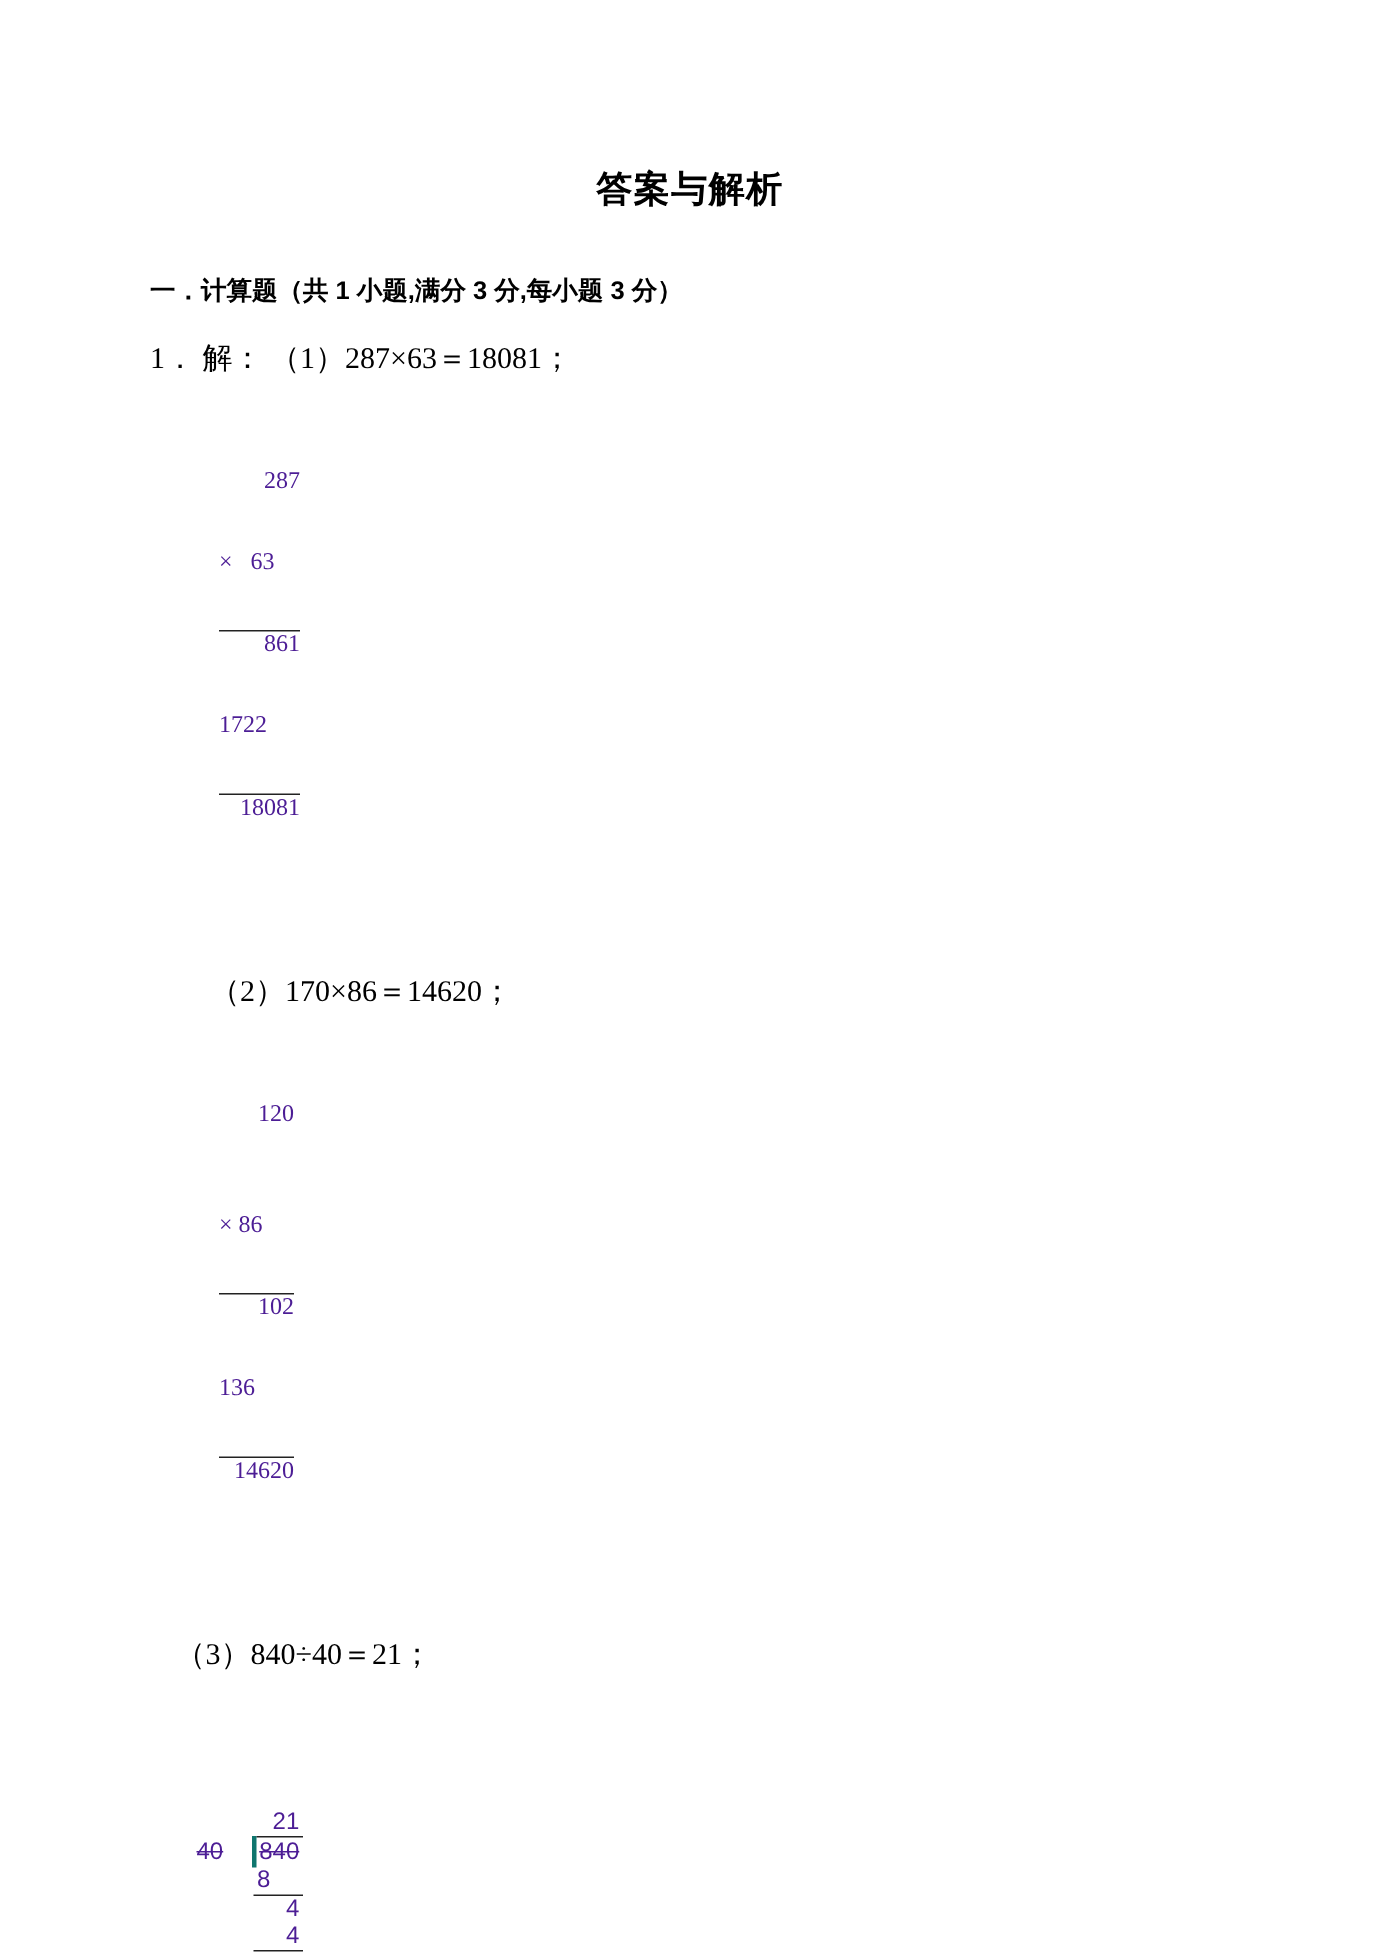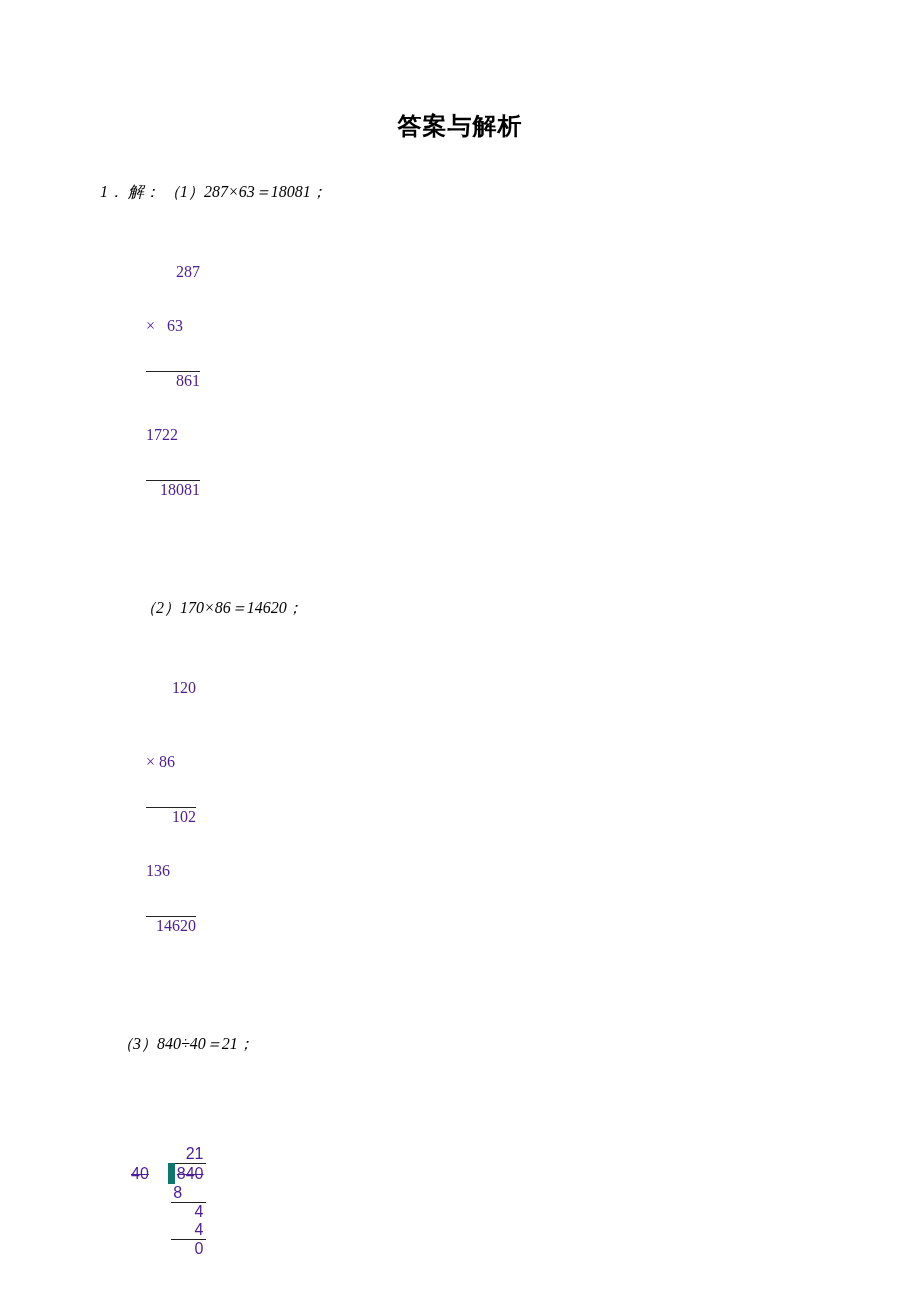--- a/index.html
+++ b/index.html
@@ -22,23 +22,22 @@
     margin-bottom: 40px;
     letter-spacing: 1px;
   }
   .section-header {
     font-family: "SimHei", "黑体", sans-serif;
     font-weight: bold;
     font-size: 17px;
     margin-bottom: 20px;
   }
   .q-line {
-    font-size: 16px;
+    font-size: 20px;
     margin-bottom: 6px;
-    font-style: italic;
   }
   .math-img {
     white-space: pre;
     font-family: "Times New Roman", serif;
     font-size: 16px;
     line-height: 18px;
     margin-left: 30px;
     margin-bottom: 45px;
     color: #4c1d95;
   }
@@ -50,20 +49,21 @@
   .vwork .row { display:block; }
   .vwork .line { border-top:1px solid #222; }
 </style>
 </head>
 <body>
 
 <div class="page">
 
   <div class="title">答案与解析</div>
 
+  <div class="section-header">一．计算题（共 1 小题,满分 3 分,每小题 3 分）</div>
 
   <div class="q-line">
     <span>1．</span>
     <span>解：</span>
     <span>（1）287×63＝18081；</span>
   </div>
   <div class="math-img">
     <div class="vwork" style="min-width:54px;">
       <span class="row">287</span>
       <span class="row" style="text-align:left;">×&nbsp;&nbsp;&nbsp;63</span>
@@ -89,21 +89,21 @@
   <div class="q-line" style="margin-left:17px;">
     <span>（3）840÷40＝21；</span>
   </div>
   <div class="math-img">
     <table style="border-collapse:collapse; font-family:Liberation Sans, sans-serif;margin-top:48px;">
       <tbody><tr>
         <td></td>
         <td style="text-align:right; border-bottom:1px solid #222; padding:0 2px;">21</td>
       </tr>
       <tr>
-        <td style="border-right:7px solid #0f766e; padding-right:19px; text-decoration:line-through;">40</td>
+        <td style="border-right:3px solid #0f766e; padding-right:19px; text-decoration:line-through;">40</td>
         <td style="padding:0 2px; text-decoration:line-through;">840</td>
       </tr>
       <tr><td></td><td style="text-align:left; padding:0 2px; border-bottom:1px solid #222;">8&nbsp;&nbsp;</td></tr>
       <tr><td></td><td style="text-align:right; padding:0 2px;">4</td></tr>
       <tr><td></td><td style="text-align:right; padding:0 2px; border-bottom:1px solid #222;">4</td></tr>
       <tr><td></td><td style="text-align:right; padding:0 2px;">0</td></tr>
     </tbody></table>
   </div>
 
 </div>

